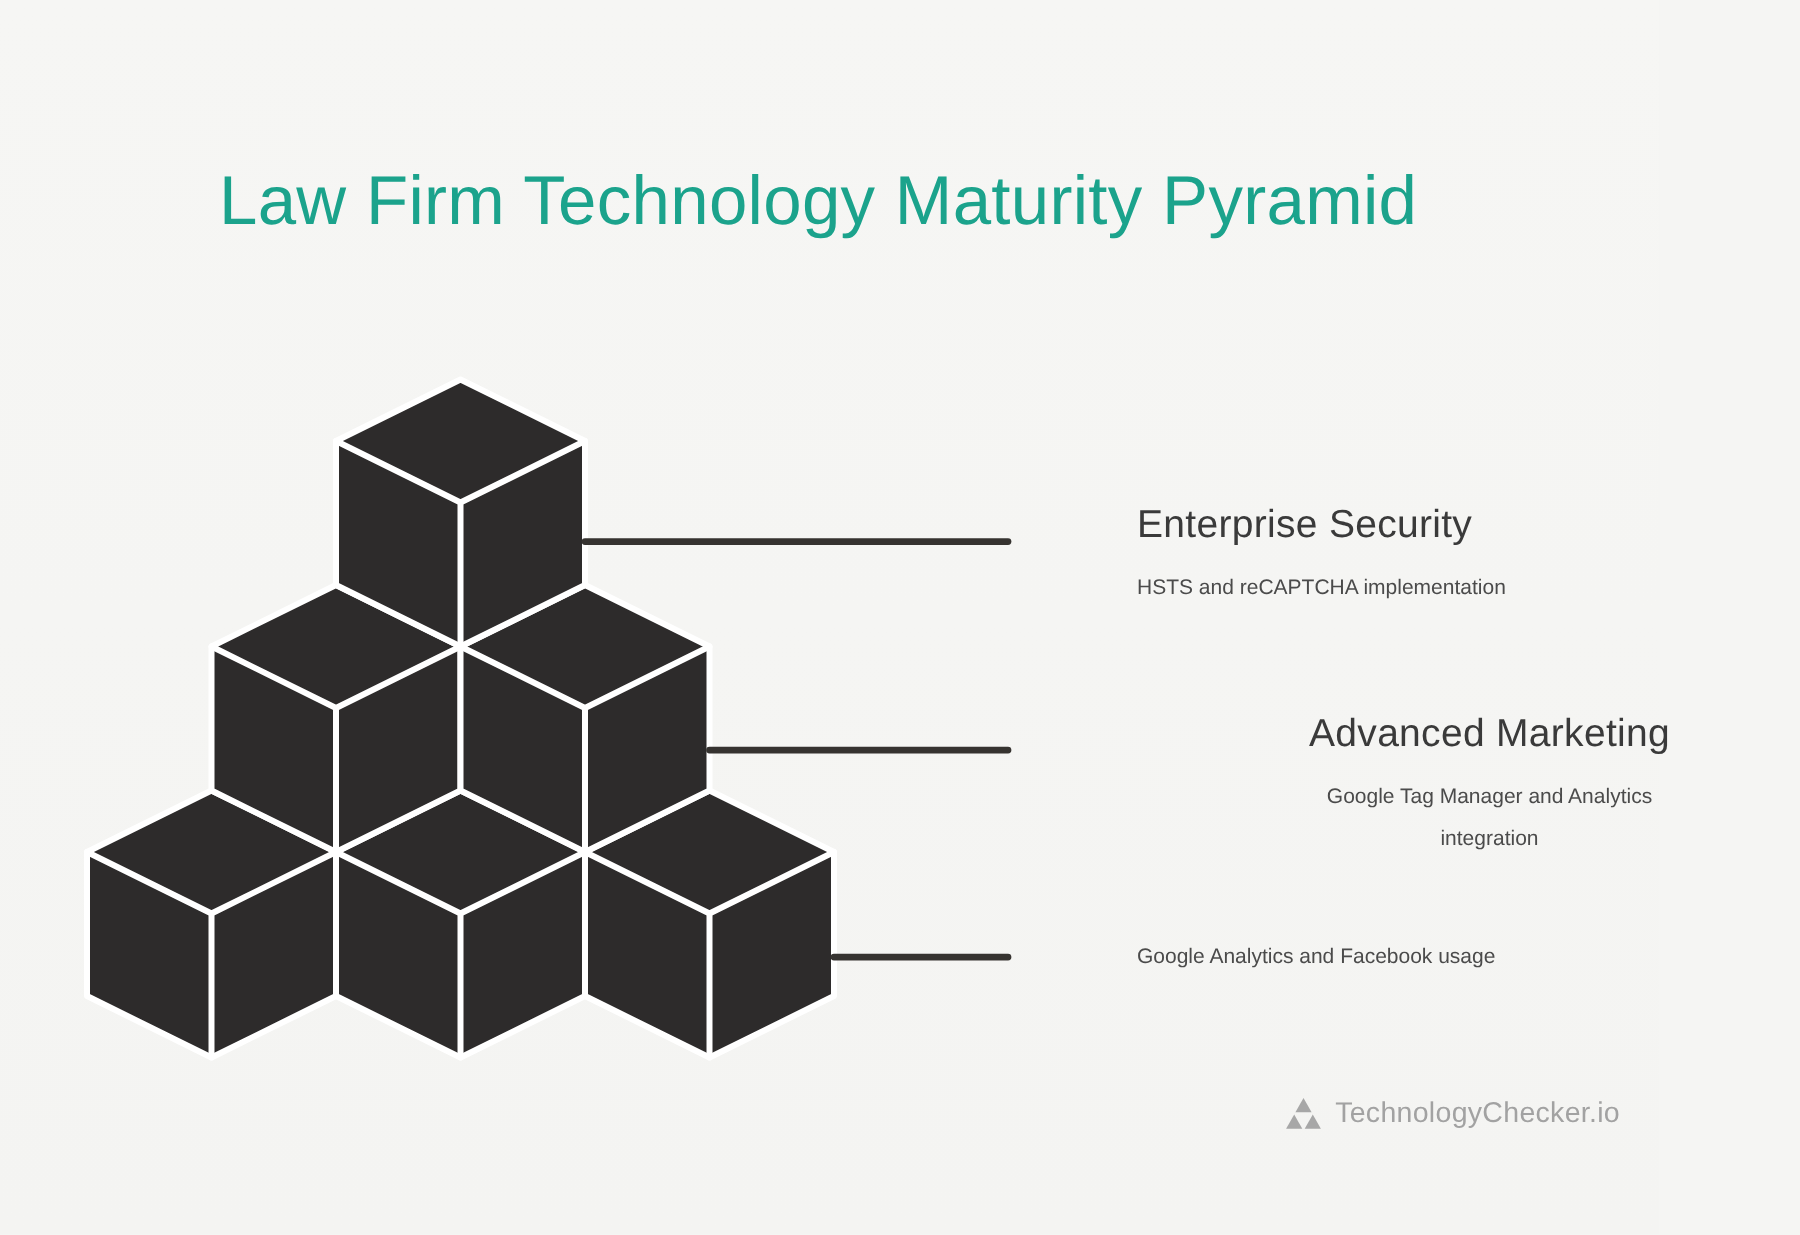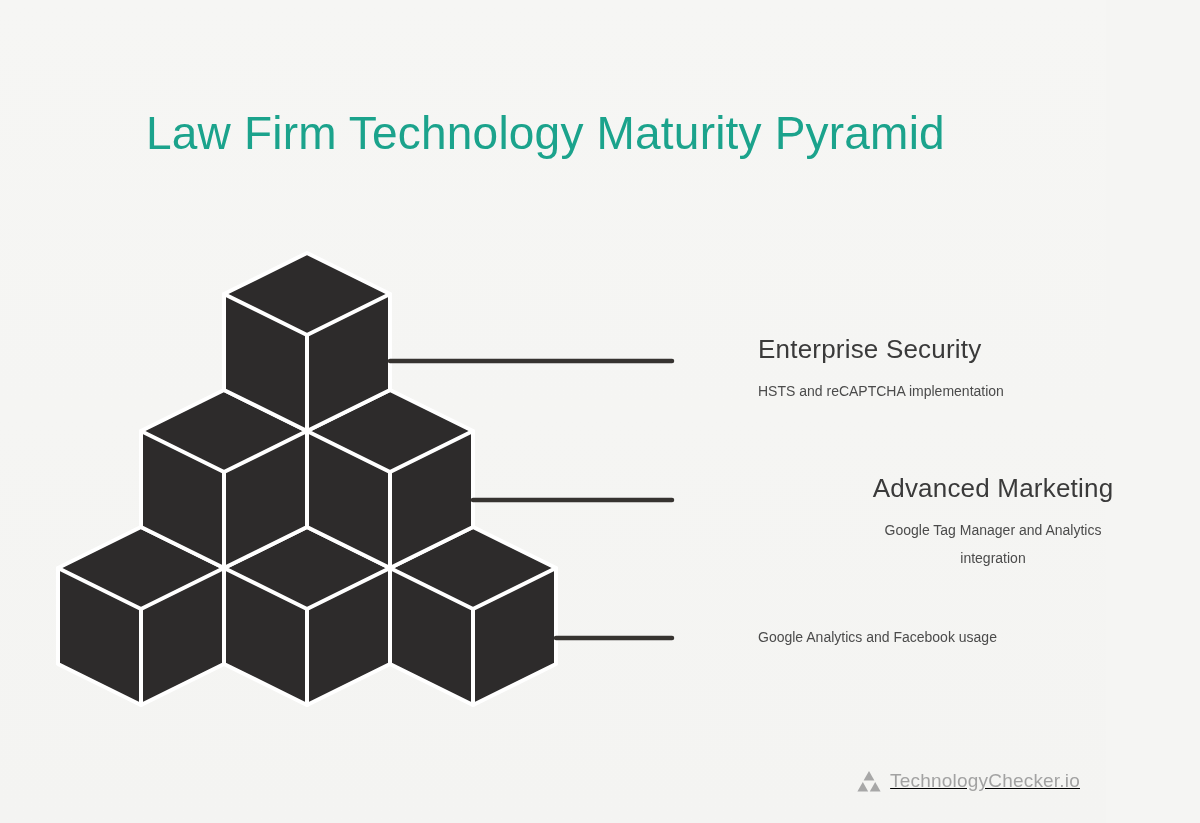--- a/index.html
+++ b/index.html
@@ -65,25 +65,24 @@
     line-height: 28px;
     font-weight: 400;
     color: #4b4b4b;
     white-space: pre-line;
   }
   .label-1 { top: 334px; }
   .label-2 { top: 473px; text-align: center; }
   .label-3 { top: 611px; }
   .brand-footer {
     position: absolute;
-    right: 26px; top: 770px;
+    right: 26px; top: 732px;
     display: flex;
-    align-items: flex-end;
+    align-items: flex-start;
     gap: 9px;
-    text-decoration: underline;
   }
   .brand-name {
     font-size: 19px;
     font-weight: 500;
     letter-spacing: 0.2px;
     color: #a2a2a2;
     white-space: nowrap;
   }
   .tri { fill: #a7a7a7; }
 </style>

